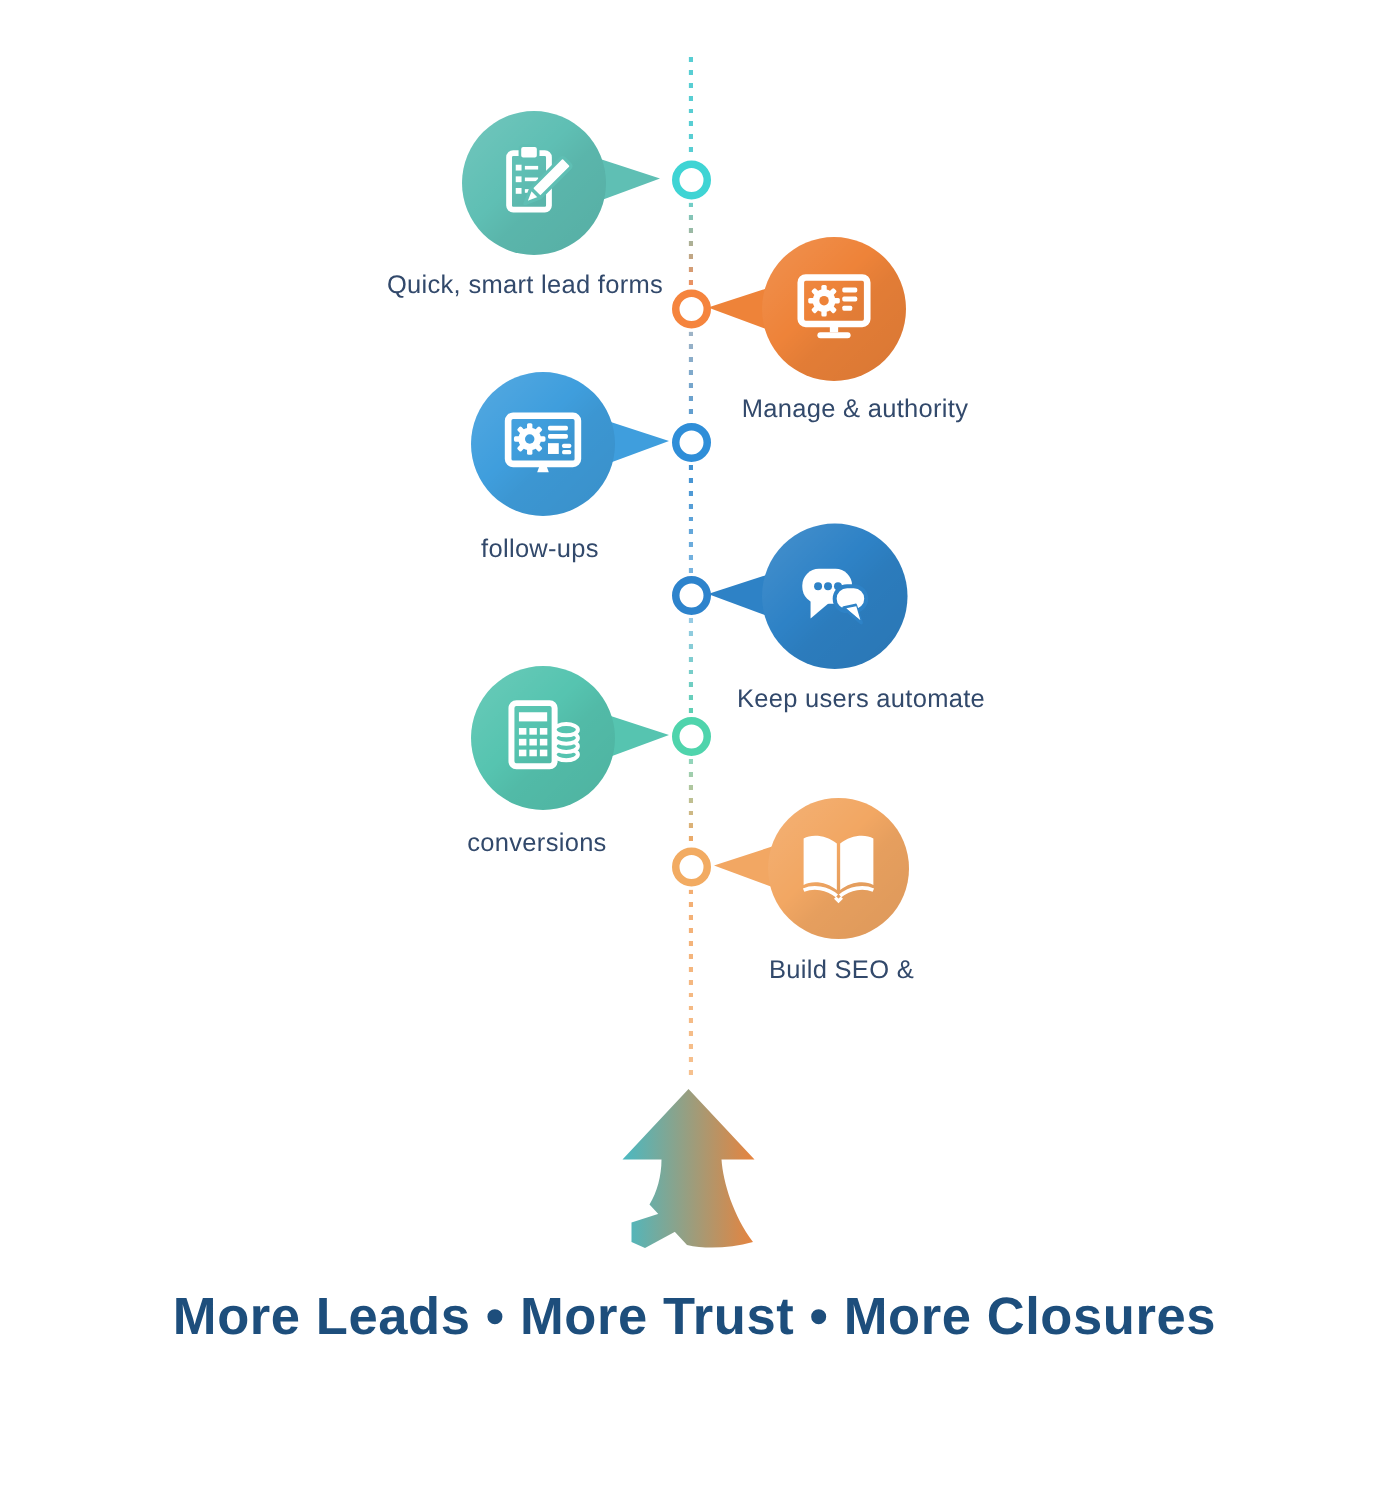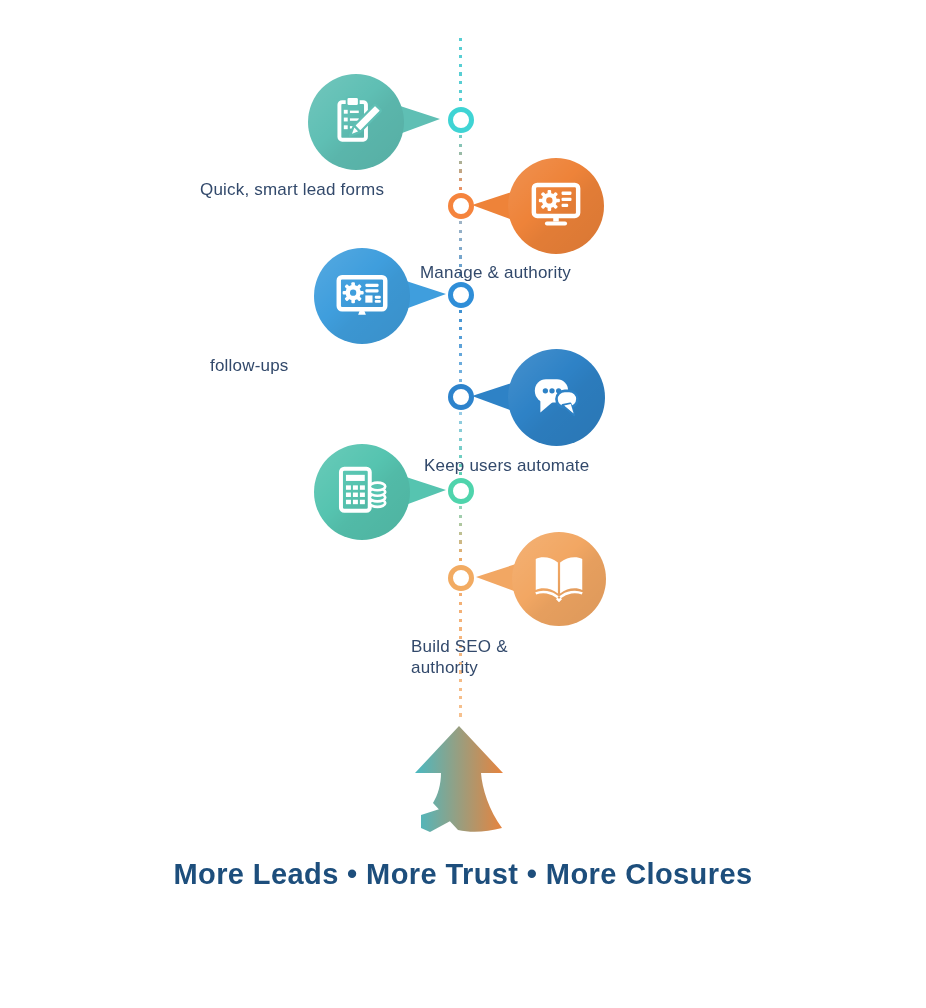--- a/index.html
+++ b/index.html
@@ -24,27 +24,27 @@
           display:flex;align-items:center;justify-content:center;}
   .bubble::after{content:'';position:absolute;inset:0;border-radius:50%;
           background:linear-gradient(135deg,rgba(255,255,255,.12) 0%,rgba(255,255,255,0) 42%,
                      rgba(0,0,0,.05) 58%,rgba(0,0,0,.09) 100%);}
   .tail{position:absolute;width:46px;height:34px;background:var(--bubble);z-index:1;}
   .tail.right{clip-path:polygon(0 3%,100% 47%,0 97%);}
   .tail.left {clip-path:polygon(100% 3%,0 47%,100% 97%);}
   .icon{width:62px;height:62px;position:relative;z-index:3;}
 
   
-  .label{position:absolute;width:300px;text-align:left;color:#32496b;
+  .label{position:absolute;width:300px;text-align:center;color:#32496b;
          font-size:17px;line-height:21px;letter-spacing:.2px;}
   .label span{display:block;}
 
   
   .headline{position:absolute;left:0;top:858px;width:926px;text-align:center;
-            color:#1d4e7c;font-size:29px;font-weight:bold;letter-spacing:.4px;}
+            color:#1d4e7c;font-size:35px;font-weight:bold;letter-spacing:.4px;}
   .arrow{position:absolute;left:402px;top:724px;}
 </style>
 </head>
 <body>
 
 <div class="canvas">
 
   <svg width="0" height="0" style="position:absolute">
     <defs>
       <g id="gear">
@@ -172,38 +172,38 @@
         <rect x="13.5" y="35" width="4.5" height="4" fill="#fff"></rect>
           <rect x="19.8" y="35" width="4.5" height="4" fill="#fff"></rect>
           <rect x="26.1" y="35" width="4.5" height="4" fill="#fff"></rect>
         <ellipse cx="42" cy="38" rx="7" ry="3.4" fill="var(--bubble)" stroke="#fff" stroke-width="2.4"></ellipse>
         <ellipse cx="42" cy="33" rx="7" ry="3.4" fill="var(--bubble)" stroke="#fff" stroke-width="2.4"></ellipse>
         <ellipse cx="42" cy="28" rx="7" ry="3.4" fill="var(--bubble)" stroke="#fff" stroke-width="2.4"></ellipse>
         <ellipse cx="42" cy="23" rx="7" ry="3.4" fill="var(--bubble)" stroke="#fff" stroke-width="2.4"></ellipse>
       </svg>
     </div>
     <div class="label" style="left:208px;top:551px">
+      <span>conversions</span>
     </div>
   </div>
 
   <div style="--bubble: #f2a763; --node: #f2ab62;">
     <div class="node" style="top:565px"></div>
     <div class="tail left" style="left:476px;top:561px"></div>
     <div class="bubble" style="left:512px;top:532px;width:94px;height:94px">
       <svg class="icon" viewBox="0 0 56 56">
         <path d="M27 13 C21 8 12 7 7 10 L7 38 C12 35 21 36 27 41 Z" fill="#fff"></path>
         <path d="M29 13 C35 8 44 7 49 10 L49 38 C44 35 35 36 29 41 Z" fill="#fff"></path>
         <path d="M7 41 C13 38.5 21 39.5 27 44.5" fill="none" stroke="#fff" stroke-width="2.2"></path>
         <path d="M49 41 C43 38.5 35 39.5 29 44.5" fill="none" stroke="#fff" stroke-width="2.2"></path>
         <path d="M26 45.5 L28 47.5 L30 45.5" fill="none" stroke="#fff" stroke-width="2"></path>
       </svg>
     </div>
     <div class="label" style="left:411px;top:636px">
       <span>Build SEO &amp;</span>
-      <span>authority</span>
     </div>
   </div>
 
   <svg class="arrow" width="114" height="118" viewBox="0 0 114 118">
     <defs>
       <linearGradient id="ag" gradientUnits="userSpaceOnUse" x1="8" y1="60" x2="106" y2="60">
         <stop offset="0" stop-color="#41bcc9"></stop>
         <stop offset="1" stop-color="#f08036"></stop>
       </linearGradient>
     </defs>

